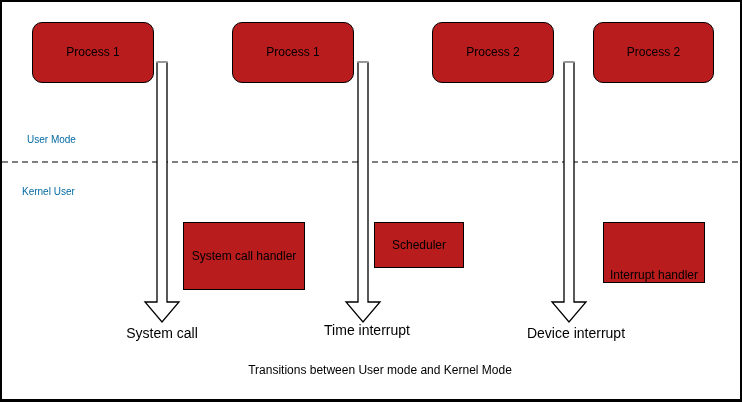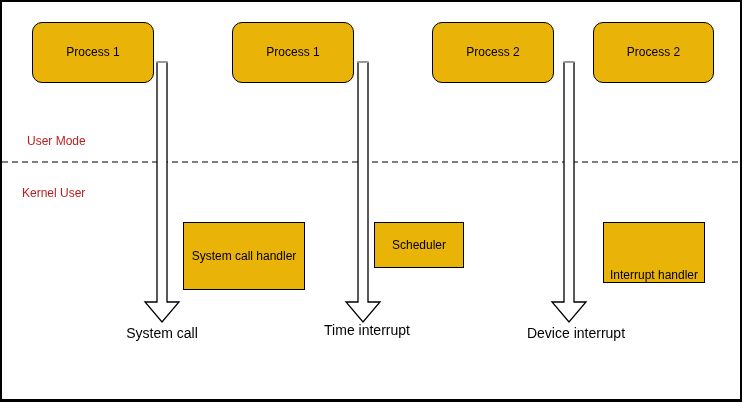--- a/index.html
+++ b/index.html
@@ -21,42 +21,42 @@
   }
   .svg-layer {
     position: absolute;
     left: 0; top: 0;
     width: 742px; height: 402px;
     pointer-events: none;
   }
   .node {
     position: absolute;
     box-sizing: border-box;
-    background: #eab308;
+    background: #b91c1c;
     border: 1.3px solid #000000;
     display: flex;
     align-items: center;
     justify-content: center;
     font-size: 12px;
     line-height: 1.2;
     text-align: center;
     color: #000000;
   }
   .node.rounded { border-radius: 10px; }
   .proc-1 { left: 30px;  top: 20px; width: 122px; height: 61px; }
   .proc-2 { left: 230px; top: 20px; width: 122px; height: 61px; }
   .proc-3 { left: 430px; top: 20px; width: 122px; height: 61px; }
   .proc-4 { left: 591px; top: 20px; width: 121px; height: 61px; }
   .hand-1 { left: 181px; top: 220px; width: 122px; height: 68px; }
   .hand-2 { left: 372px; top: 220px; width: 90px;  height: 46px; }
   .hand-3 { left: 601px; top: 220px; width: 102px; height: 61px; align-items: flex-end; }
   .mode-label {
     position: absolute;
-    font-size: 12px;
-    color: #b91c1c;
+    font-size: 10px;
+    color: #0369a1;
     white-space: nowrap;
   }
   .user-mode   { left: 25px; top: 132px; }
   .kernel-mode { left: 20px; top: 184px; }
   .arrow-label {
     position: absolute;
     transform: translateX(-50%);
     font-size: 14px;
     white-space: nowrap;
     color: #000000;
@@ -116,14 +116,15 @@
     <span>Scheduler</span>
   </div>
   <div class="node hand-3">
     <span>Interrupt handler</span>
   </div>
 
   <div class="arrow-label t-label-1">System call</div>
   <div class="arrow-label t-label-2">Time interrupt</div>
   <div class="arrow-label t-label-3">Device interrupt</div>
 
+  <div class="caption">Transitions between User mode and Kernel Mode</div>
 
 </div>
 
 </body></html>

